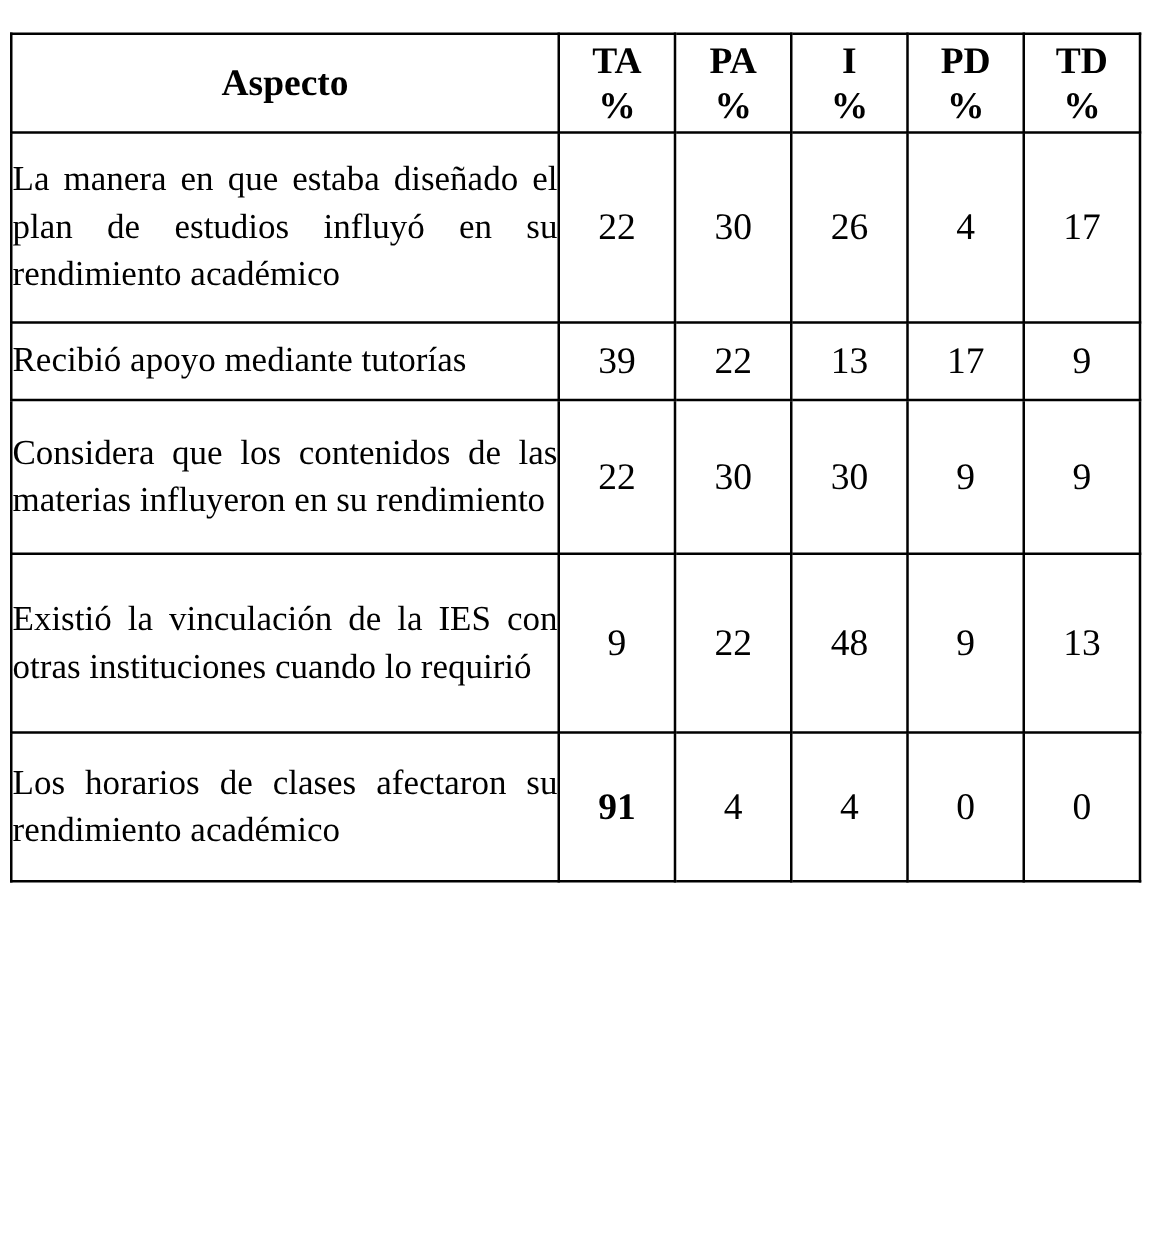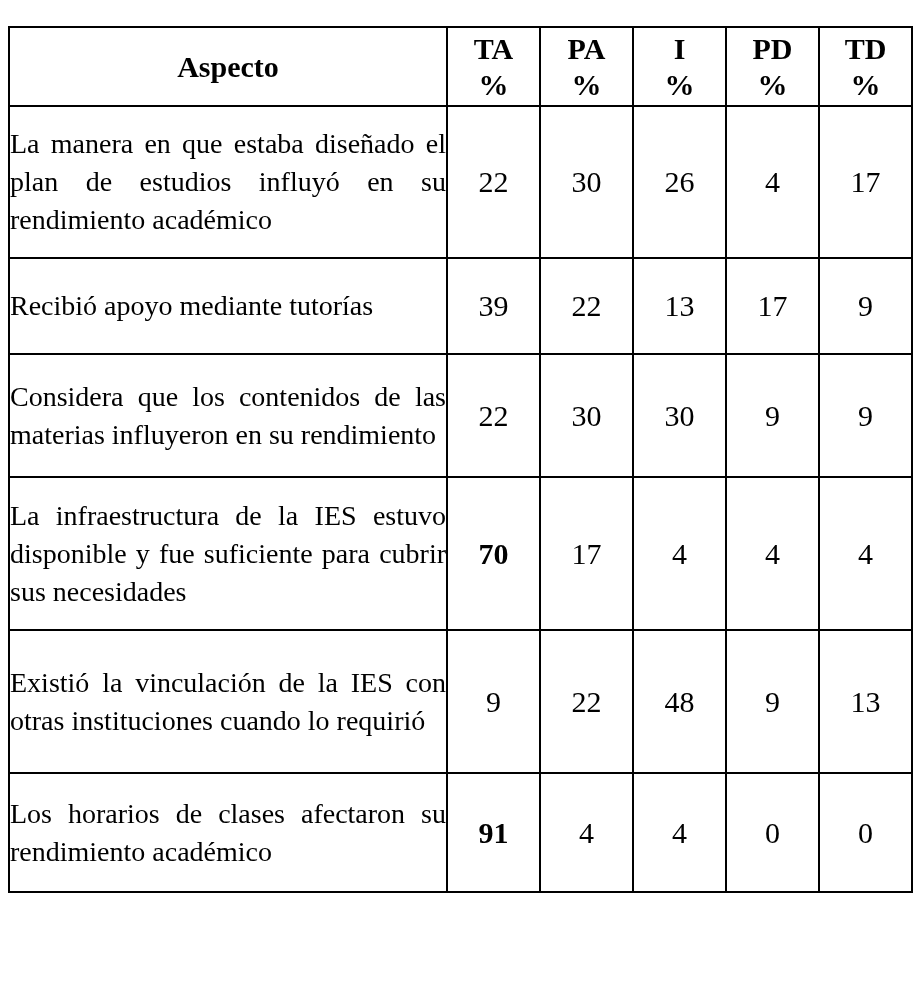--- a/index.html
+++ b/index.html
@@ -53,43 +53,35 @@
   </thead>
   <tbody>
     <tr style="height:152px">
       <td class="aspect">La manera en que estaba diseñado el plan de estudios influyó en su rendimiento académico</td>
       <td class="num">22</td>
       <td class="num">30</td>
       <td class="num">26</td>
       <td class="num">4</td>
       <td class="num">17</td>
     </tr>
-    <tr style="height:96px">
+    <tr style="height:62px">
       <td class="aspect">Recibió apoyo mediante tutorías</td>
       <td class="num">39</td>
       <td class="num">22</td>
       <td class="num">13</td>
       <td class="num">17</td>
       <td class="num">9</td>
     </tr>
     <tr style="height:123px">
       <td class="aspect">Considera que los contenidos de las materias influyeron en su rendimiento</td>
       <td class="num">22</td>
       <td class="num">30</td>
       <td class="num">30</td>
       <td class="num">9</td>
       <td class="num">9</td>
-    </tr>
-    <tr style="height:153px">
-      <td class="aspect">La infraestructura de la IES estuvo disponible y fue suficiente para cubrir sus necesidades</td>
-      <td class="num bold">70</td>
-      <td class="num">17</td>
-      <td class="num">4</td>
-      <td class="num">4</td>
-      <td class="num">4</td>
     </tr>
     <tr style="height:143px">
       <td class="aspect">Existió la vinculación de la IES con otras instituciones cuando lo requirió</td>
       <td class="num">9</td>
       <td class="num">22</td>
       <td class="num">48</td>
       <td class="num">9</td>
       <td class="num">13</td>
     </tr>
     <tr style="height:119px">

